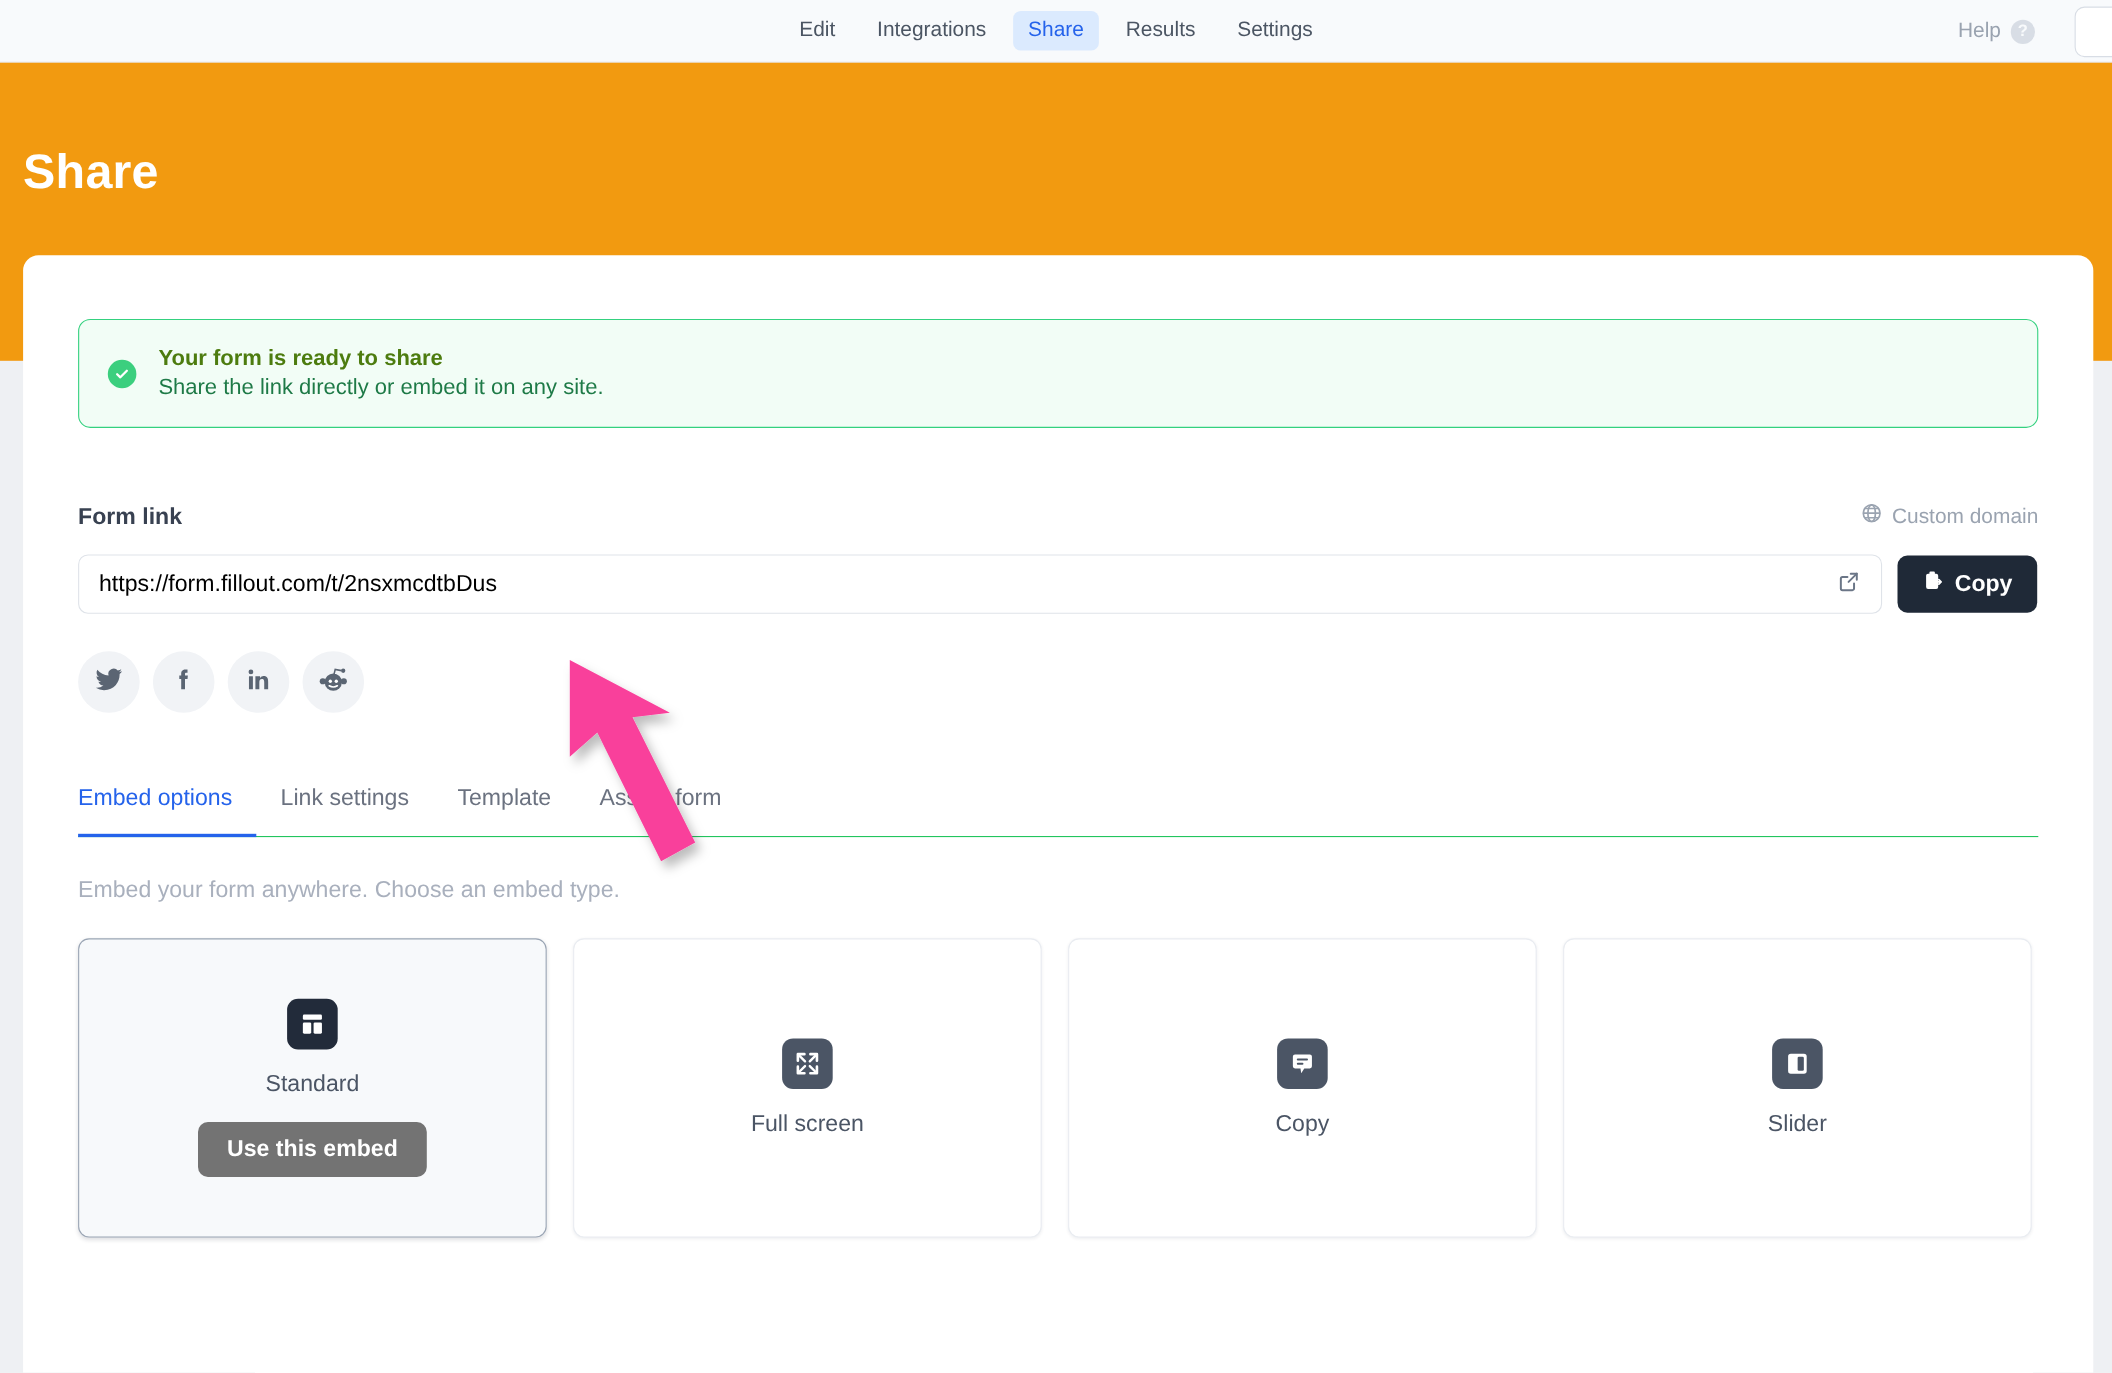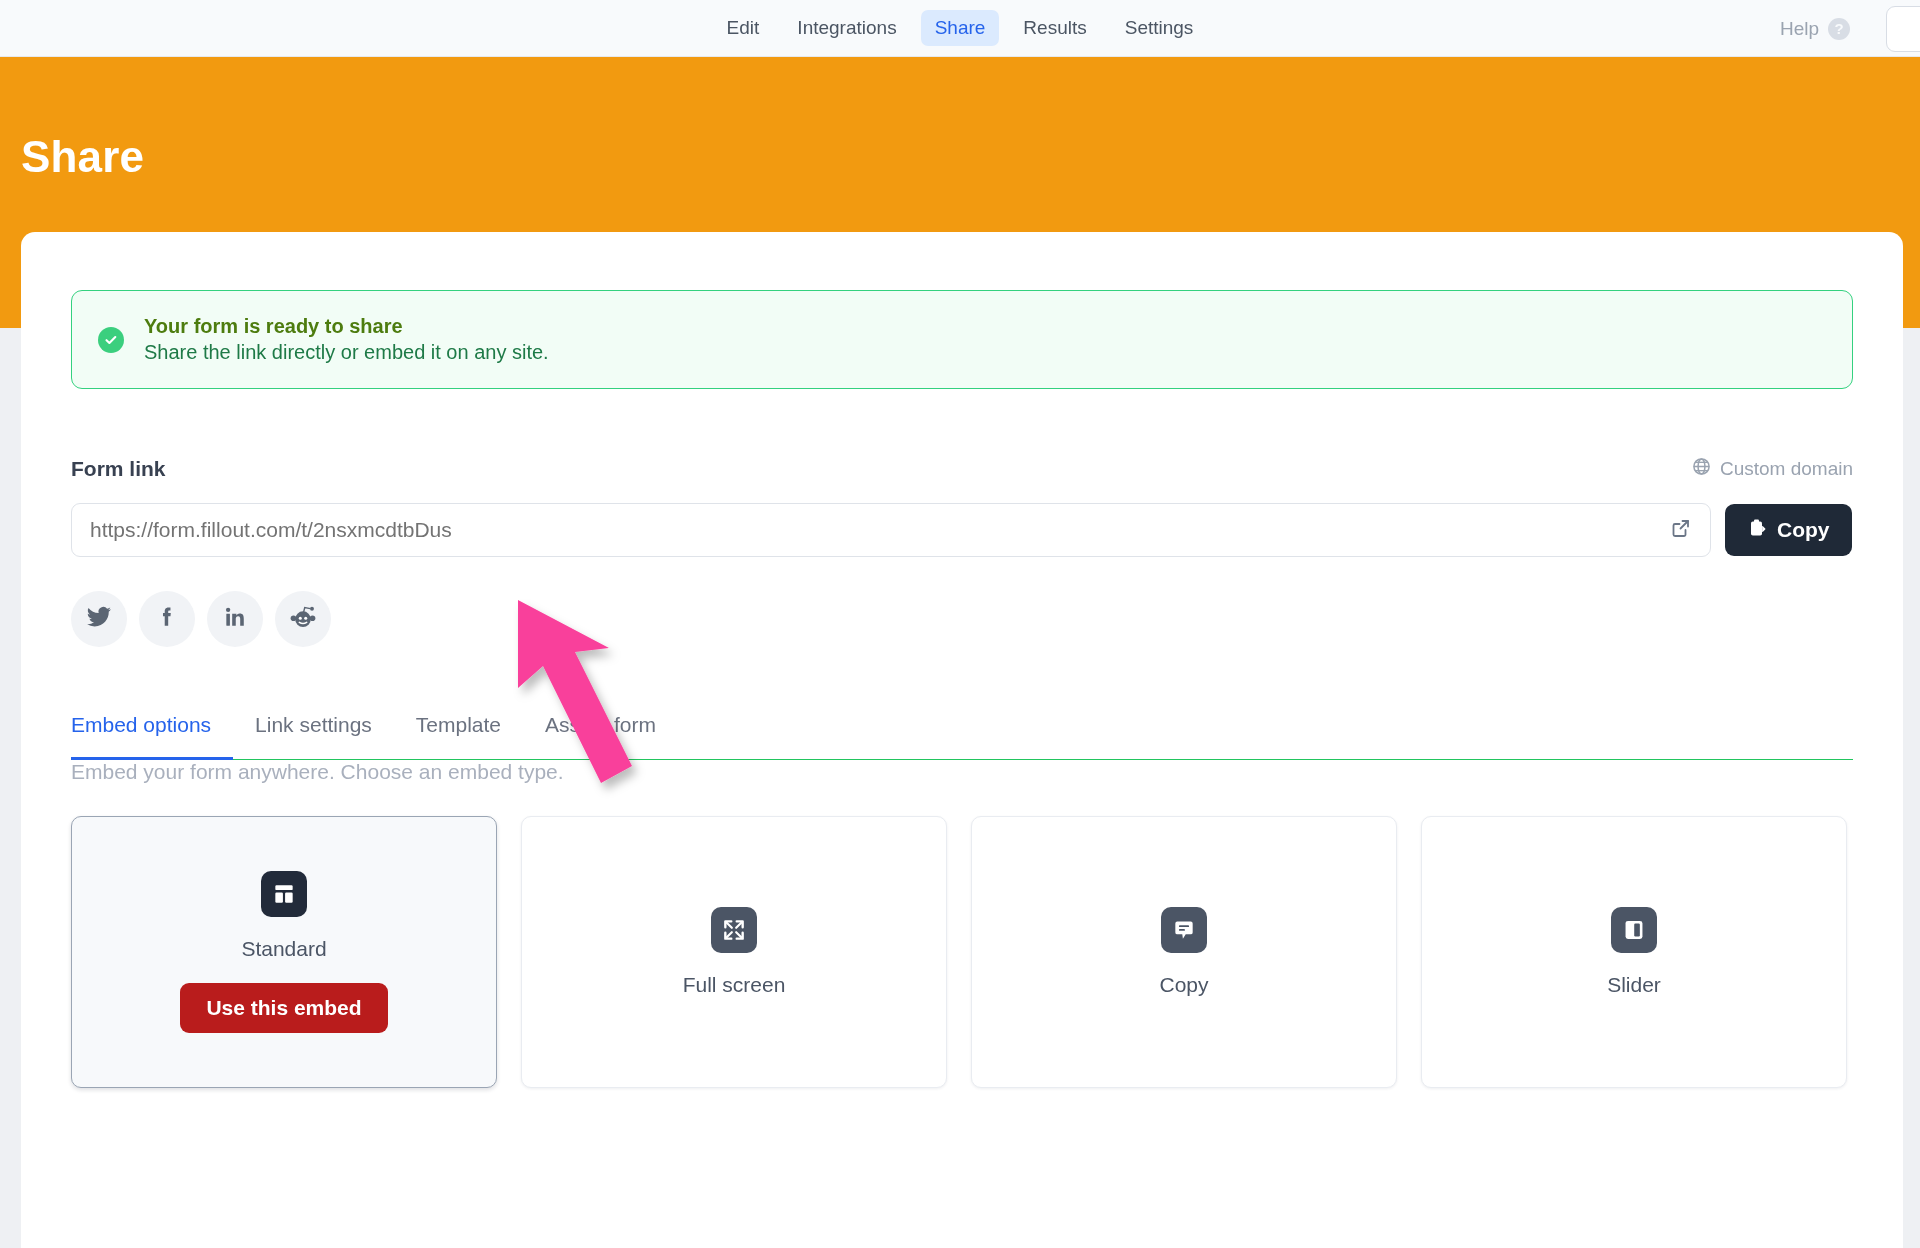--- a/index.html
+++ b/index.html
@@ -190,21 +190,21 @@
     height: 54px;
     border: 1px solid #dfe3e9;
     border-radius: 9px;
     background: #ffffff;
     display: flex;
     align-items: center;
     padding: 0 18px;
   }
   .link-input-value {
     font-size: 21px;
-    color: #737373;
+    color: #000000;
   }
   .open-ext-icon {
     position: absolute;
     right: 18px;
     top: 50%;
     transform: translateY(-50%);
     cursor: pointer;
   }
   .copy-button {
     display: flex;
@@ -257,20 +257,21 @@
     margin-bottom: -1px;
   }
   .tab:first-child { padding-left: 0; }
   .tab.active {
     color: #2563eb;
     font-weight: normal;
     border-bottom-color: #2563eb;
   }
 
   .embed-desc {
+    margin-top: 36px;
     font-size: 21px;
     color: #a9b0bd;
   }
 
   
   .embed-grid {
     display: flex;
     gap: 24px;
     margin-top: 32px;
   }
@@ -302,21 +303,21 @@
     justify-content: center;
   }
   .embed-card.selected .embed-icon { background: #222b3a; }
   .embed-label {
     margin-top: 20px;
     font-size: 21px;
     color: #4b5565;
   }
   .use-embed-btn {
     margin-top: 22px;
-    background: #b91c1c;
+    background: #737373;
     color: #ffffff;
     border: none;
     border-radius: 9px;
     padding: 13px 26px;
     font-size: 21px;
     font-weight: bold;
     font-family: "Liberation Sans", sans-serif;
     cursor: pointer;
   }
 

